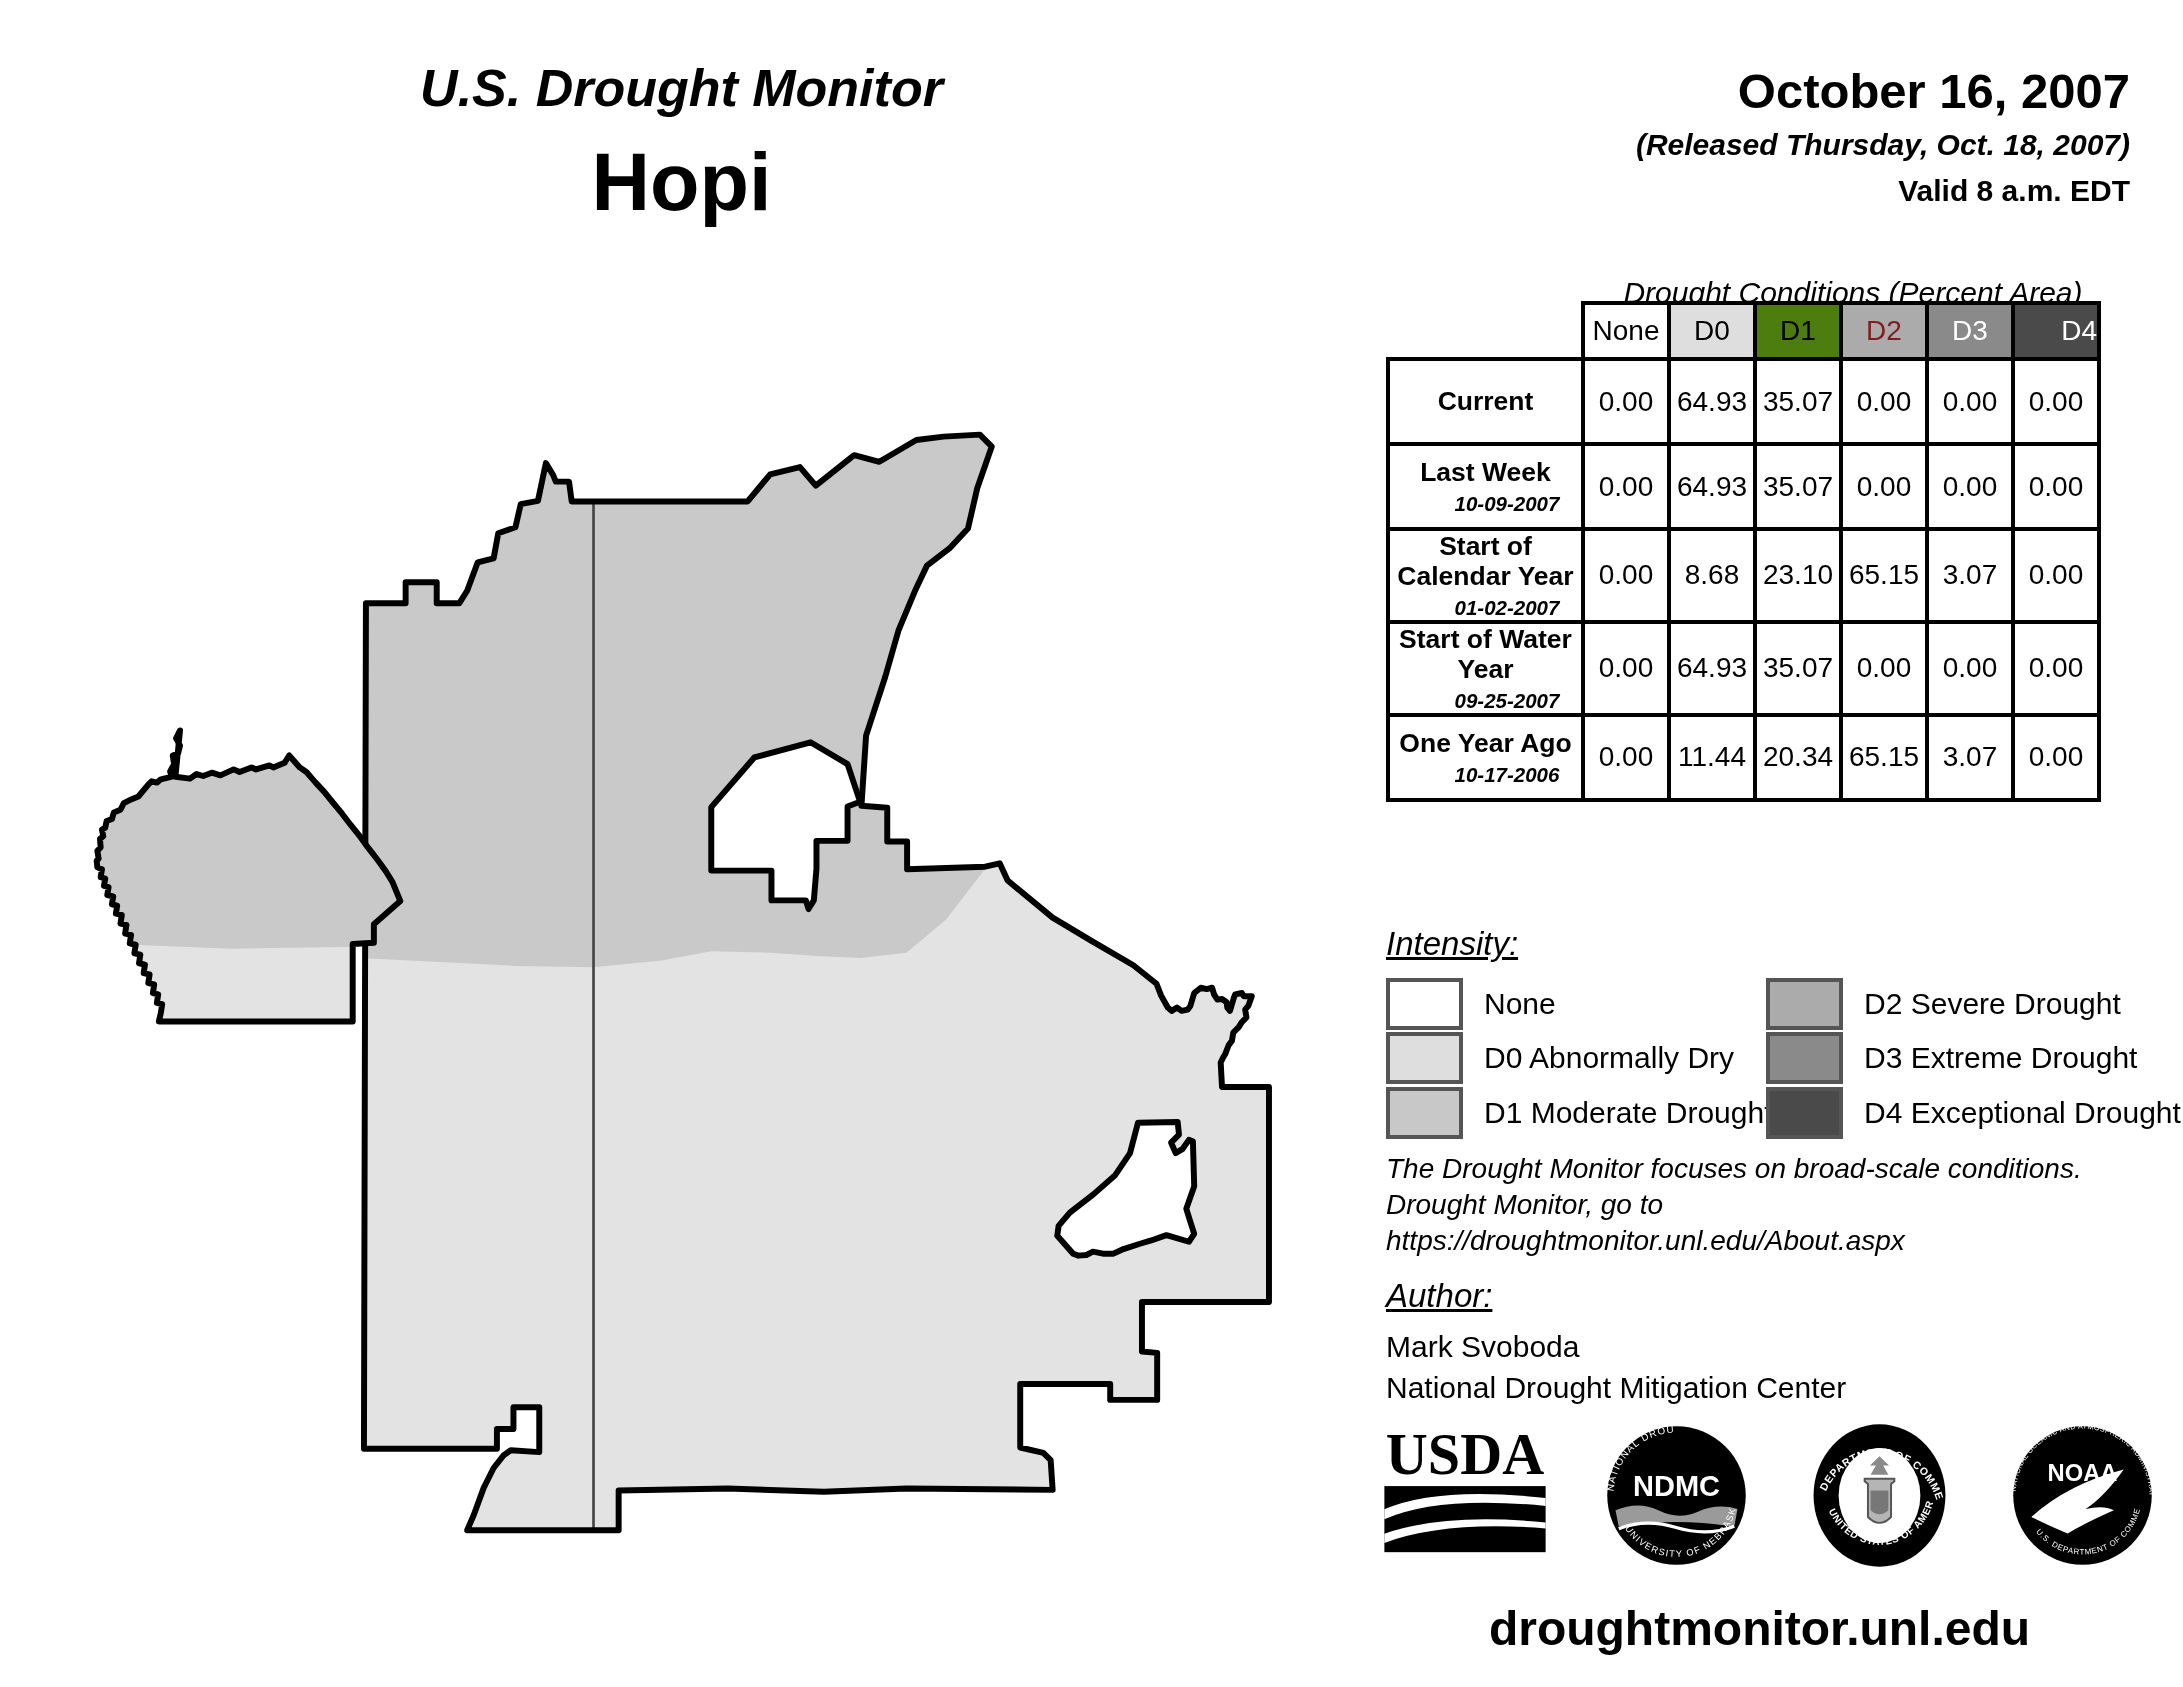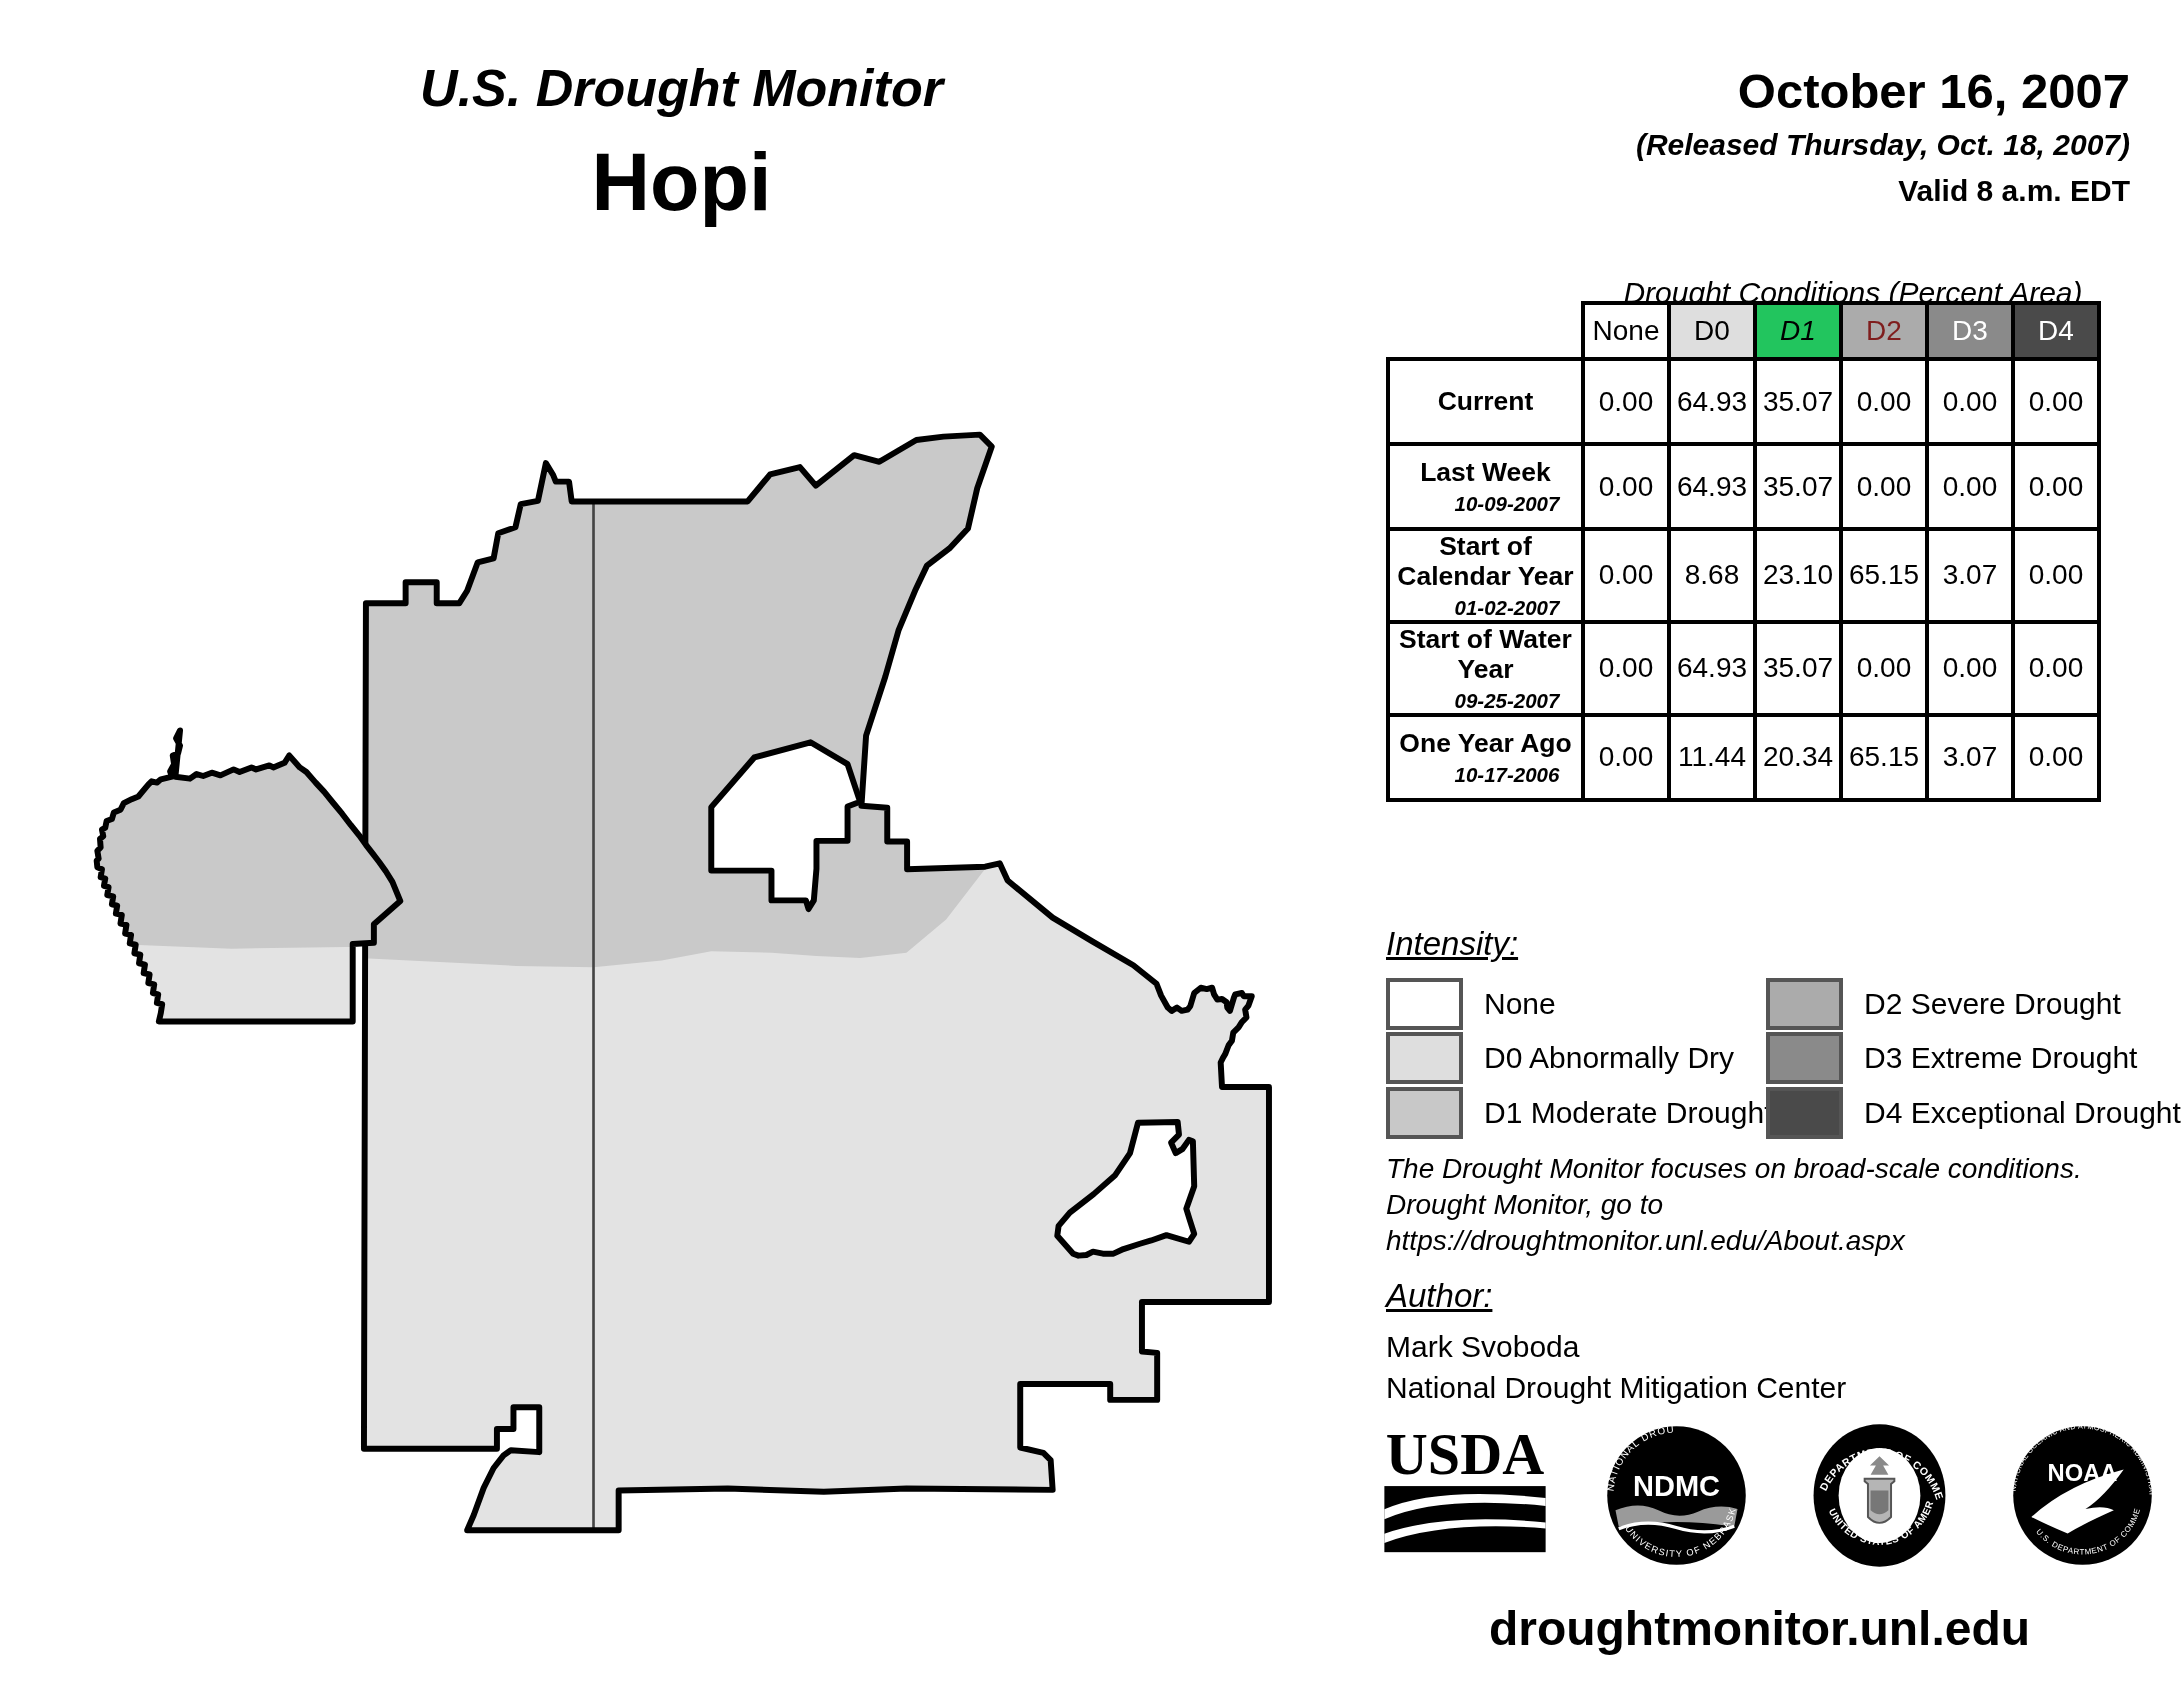--- a/index.html
+++ b/index.html
@@ -81,24 +81,24 @@
   <div class="date-valid">Valid 8 a.m. EDT</div>
 </div>
 
 <div class="abs tbl-title">Drought Conditions (Percent Area)</div>
 <table class="drought" id="drought-table">
   <thead>
       <tr id="tbl-head-row">
     <th class="spacer"></th>
   <th class="colhead" style="background: rgb(255, 255, 255); color: rgb(0, 0, 0);">None</th>
         <th class="colhead" style="background: rgb(222, 222, 222); color: rgb(0, 0, 0);">D0</th>
-        <th class="colhead" style="background: #22c55e; color: rgb(0, 0, 0); font-style: italic;">D1</th>
+        <th class="colhead" style="background: #4d7c0f; color: rgb(0, 0, 0);">D1</th>
         <th class="colhead" style="background: rgb(171, 171, 171); color: #7f1d1d;">D2</th>
         <th class="colhead" style="background: rgb(138, 138, 138); color: rgb(255, 255, 255);">D3</th>
-        <th class="colhead" style="background: rgb(74, 74, 74); color: rgb(255, 255, 255);">D4</th>
+        <th class="colhead" style="background: rgb(74, 74, 74); color: rgb(255, 255, 255); text-align: right;">D4</th>
       </tr>
     </thead>
   <tbody id="tbl-body">
       <tr>
         <th class="rowlab">
           <div class="lab">Current</div>
         </th>
         <td class="val">0.00</td>
         <td class="val">64.93</td>
         <td class="val">35.07</td>

